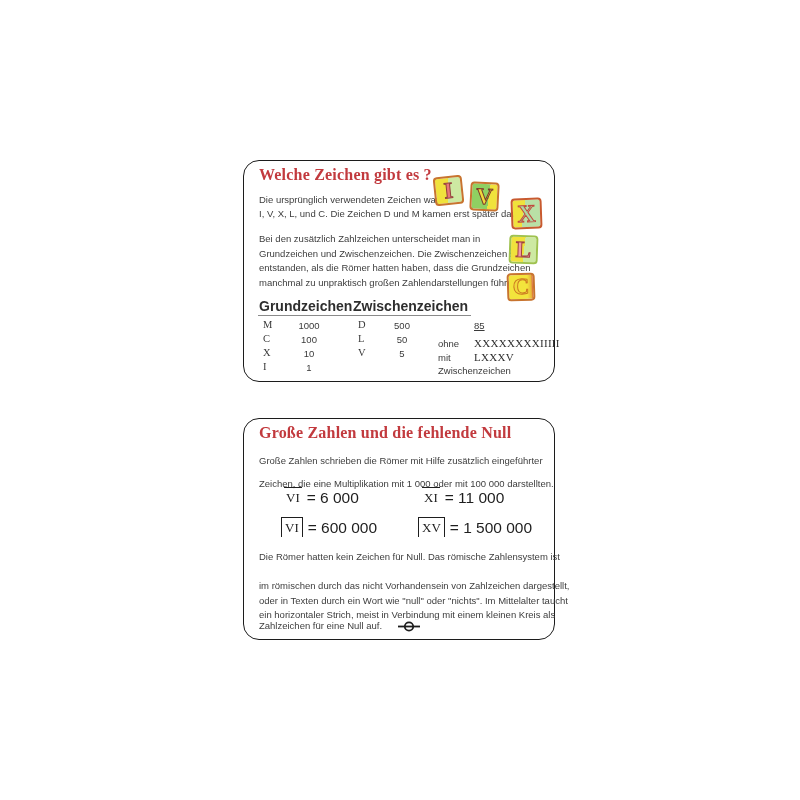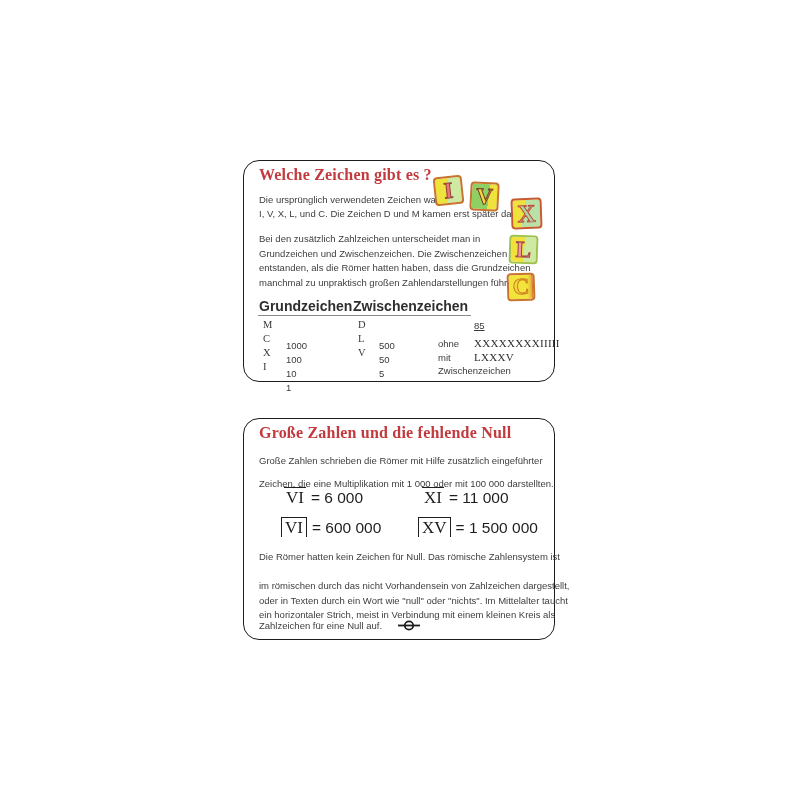--- a/index.html
+++ b/index.html
@@ -39,33 +39,33 @@
     color:#acd8a4;-webkit-text-stroke:1px #c24a3f;transform:rotate(-2deg);border-color:#c85a2f;}
   .block-l{left:265px;top:74px;background:linear-gradient(95deg,#f0e23c 52%,#cde9a2 52%);
     color:#ef9aa4;-webkit-text-stroke:1px #a0403f;transform:rotate(2deg);border-color:#9fc24f;}
   .block-c{left:263px;top:112px;width:28px;height:28px;
     background:linear-gradient(90deg,#f3e43c 76%,#e8b93a 92%,#d95f3b 100%);
     color:#f2d93b;-webkit-text-stroke:1px #cc7a22;transform:rotate(-2deg);}
   
   .th{position:absolute;font-size:14px;font-weight:bold;color:#2e2e2e;white-space:nowrap;}
   .hdr-rule{position:absolute;left:14px;top:154px;width:213px;height:1px;background:#8a8a8a;}
   .cell-letter{position:absolute;font-family:"Liberation Serif", serif;font-size:10.5px;color:#3a3a3a;}
-  .cell-value{position:absolute;width:46px;text-align:left;font-size:9.5px;color:#3a3a3a;margin-top:20px;}
+  .cell-value{position:absolute;width:46px;text-align:center;font-size:9.5px;color:#3a3a3a;}
   .ex-label{position:absolute;left:194px;font-size:9.5px;color:#3a3a3a;white-space:nowrap;}
   .ex-roman{position:absolute;left:230px;font-family:"Liberation Serif", serif;font-size:11px;color:#2e2e2e;white-space:nowrap;letter-spacing:0.3px;}
   
   .formula{position:absolute;white-space:nowrap;color:#1e1e1e;}
   .roman{
-    font-family:"Liberation Serif", serif;font-size:17px;display:inline-block;
+    font-family:"Liberation Serif", serif;font-size:13px;display:inline-block;
     padding:0 2px;line-height:19px;
   }
   .roman.overline{border-top:1.7px solid #1e1e1e;}
   .roman.boxed{border:1.7px solid #1e1e1e;border-bottom:none;padding:0 3px;}
   .eq{font-size:15.5px;margin-left:5px;vertical-align:top;line-height:21px;display:inline-block;}
-  .lastline{display:flex;align-items:flex-start;}
+  .lastline{display:flex;align-items:flex-end;}
   .null-sym{margin-left:16px;display:inline-block;}
 </style>
 </head>
 <body>
 
 <div class="card" id="card1">
   <div class="card-title">Welche Zeichen gibt es ?</div>
 
   <div class="bline" style="top:32px;">Die ursprünglich verwendeten Zeichen waren</div>
   <div class="bline" style="top:46px;">I, V, X, L, und C. Die Zeichen D und M kamen erst später dazu.</div>

